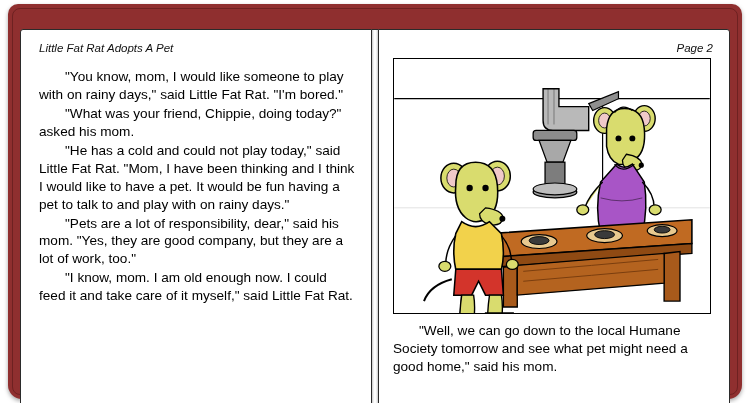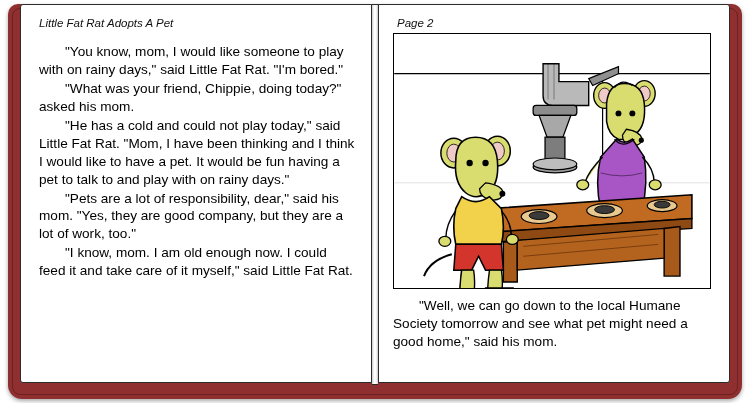--- a/index.html
+++ b/index.html
@@ -35,21 +35,21 @@
     bottom: 4px;
     border: 1px solid #6e2121;
     border-radius: 8px;
     pointer-events: none;
   }
 
   
   .pages {
     position: absolute;
     left: 20px;
-    top: 4px;
+    top: 29px;
     width: 710px;
     height: 336px;
     display: flex;
     background: transparent;
   }
   .page-sheet {
     position: relative;
     background: #ffffff;
     border: 1px solid #2b2b2b;
     box-sizing: border-box;
@@ -81,20 +81,21 @@
 
   
   .header-row {
     height: 18px;
     font-style: italic;
     font-size: 11.5px;
     color: #111;
     white-space: nowrap;
   }
   .header-right {
+    text-align: right;
   }
 
   
   .story-text {
     margin-top: 8px;
     font-size: 13.6px;
     line-height: 1.32;
     color: #000;
     text-align: left;
   }

